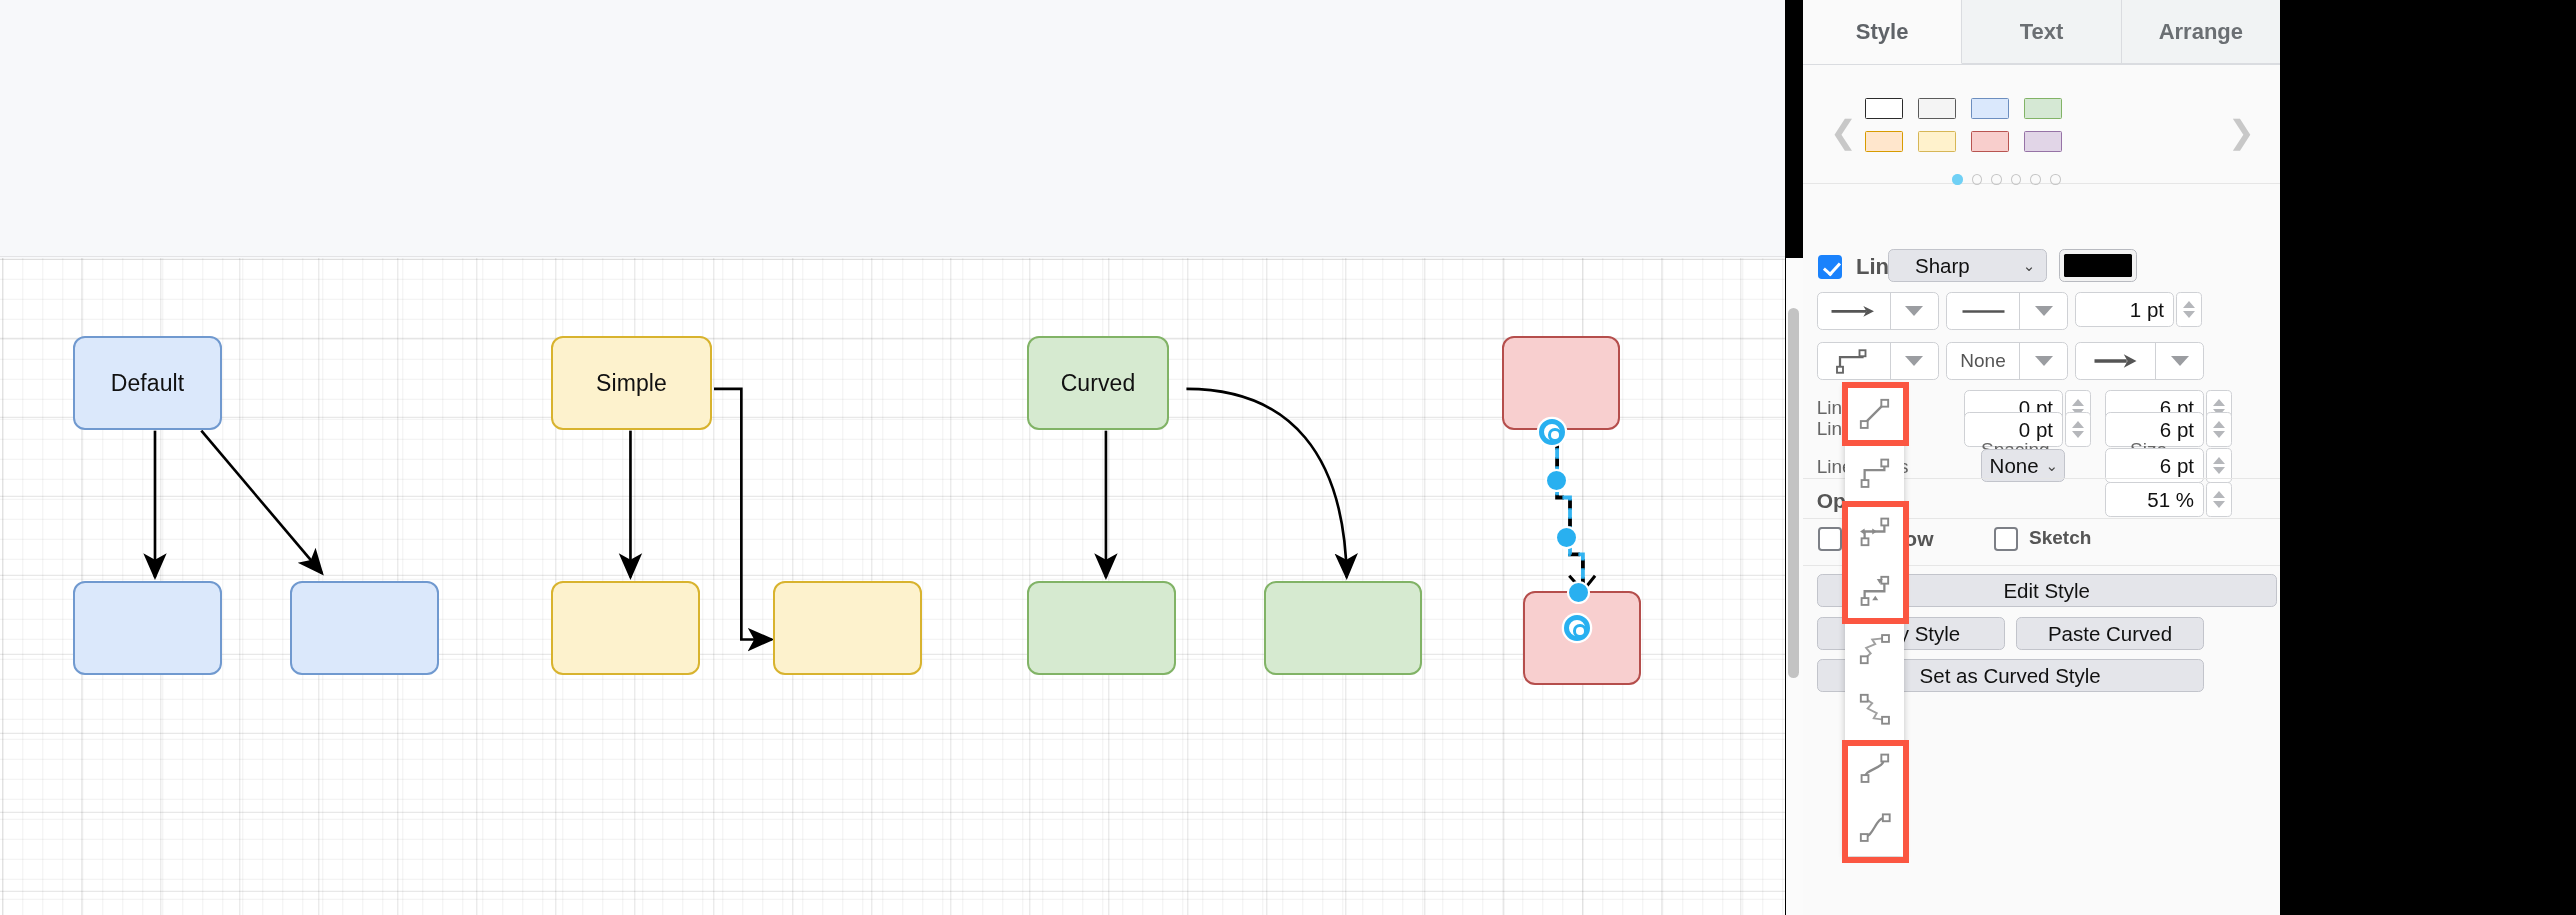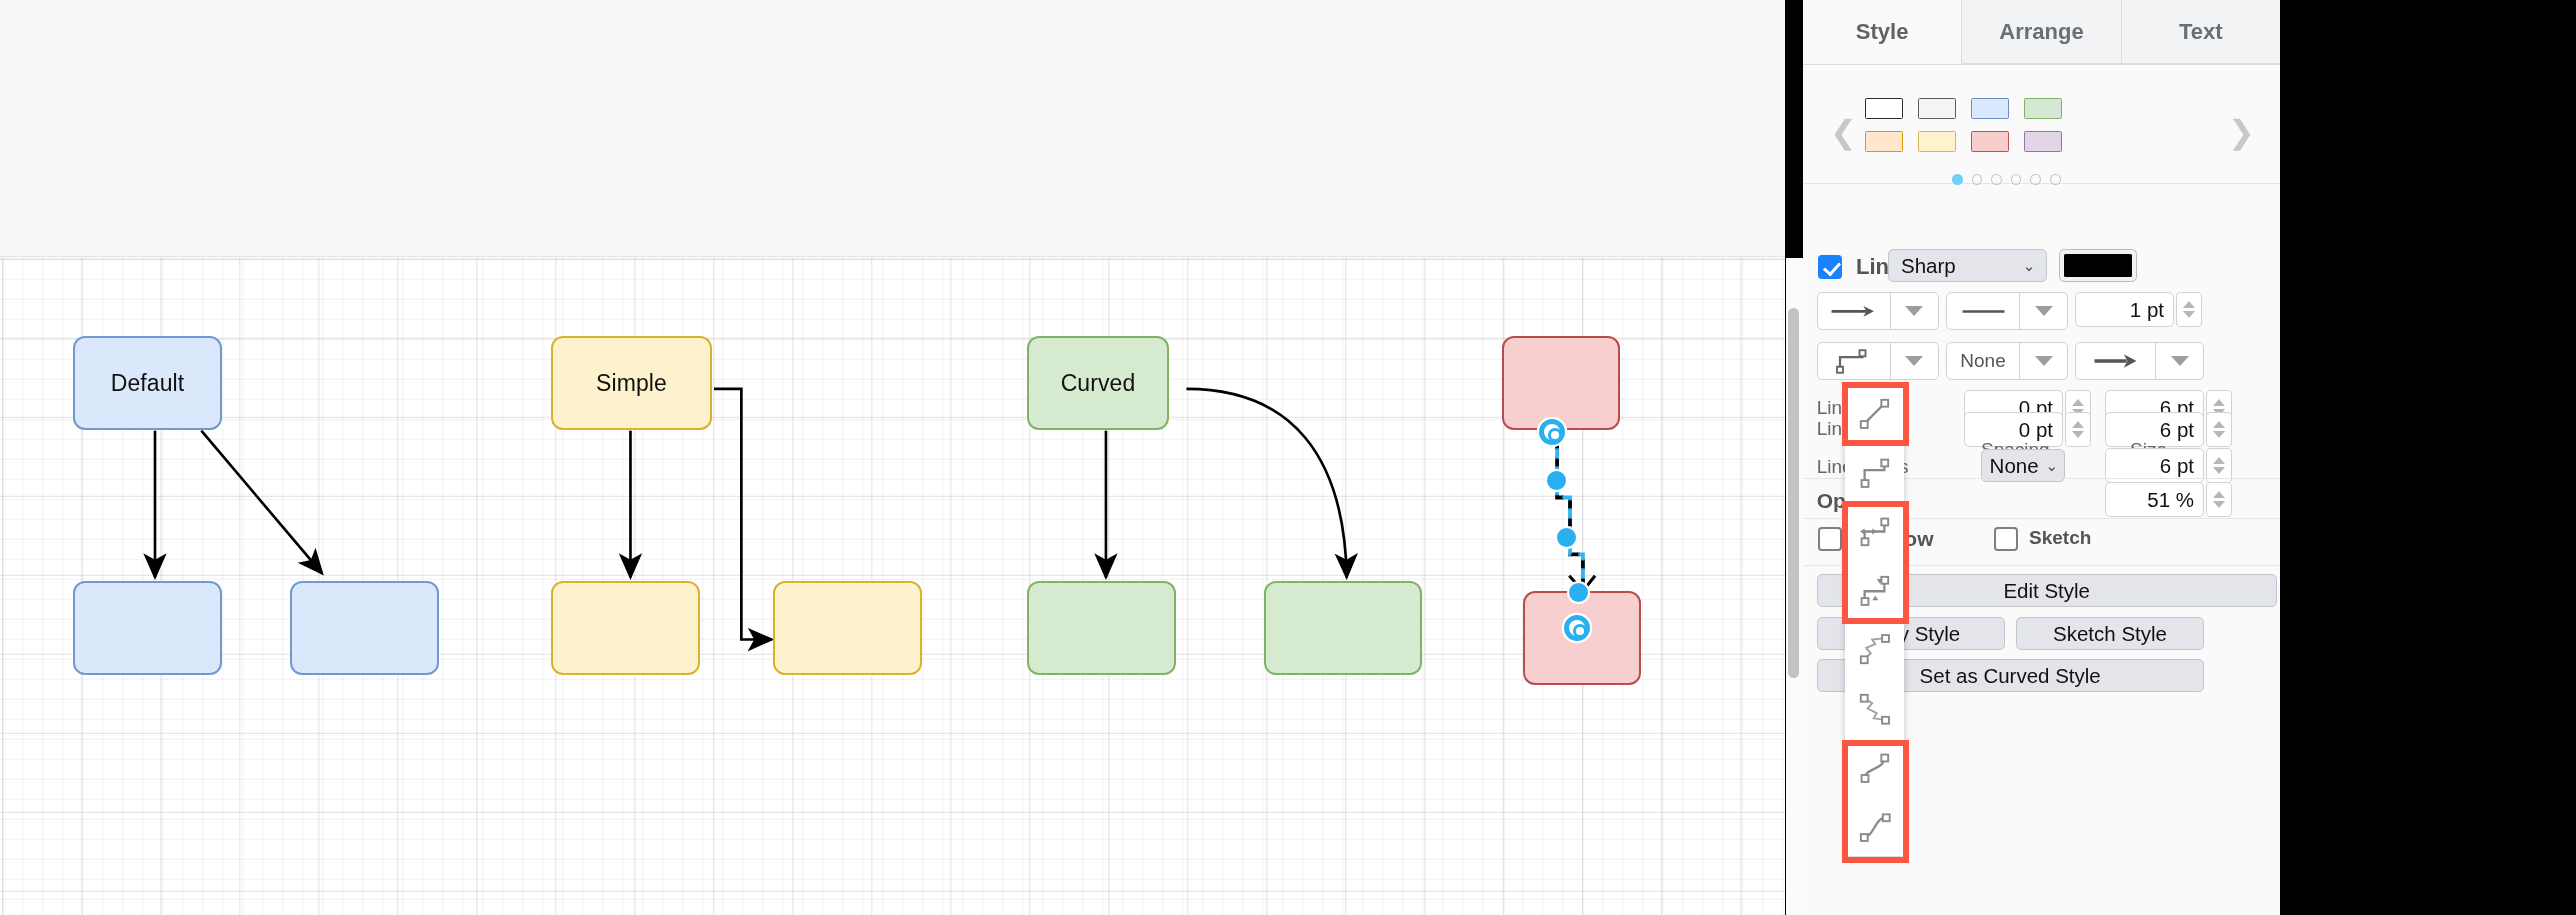--- a/index.html
+++ b/index.html
@@ -125,21 +125,21 @@
     width:6.8px; height:13px; border:solid #fff; border-width:0 3.8px 3.8px 0;
     transform: rotate(42deg);
   }
 
   .sel {
     position:absolute; height:33px; border-radius:5.3px;
     background:#e4e5ea; border:0.8px solid #c2c4cb;
     display:flex; align-items:center; cursor:pointer;
     font-size:20.5px; color:#111;
   }
-  .sel .sel-txt { padding-left:12px; flex:1; }
+  .sel .sel-txt { padding-left:26px; flex:1; }
   .sel .caret { padding-right:10.6px; font-size:15px; color:#444; }
 
   .colorbtn {
     position:absolute; height:33px; border-radius:5.3px;
     border:0.8px solid #b8bac0; background:#f2f2f2; cursor:pointer;
     padding:3.8px;
   }
   .colorbtn .swatchfill { width:100%; height:100%; border-radius:1.5px; }
 
   .btnpair {
@@ -273,22 +273,22 @@
   </div>
 
   <div id="canvas-scrollbar-track">
     
   </div>
 
   <div id="format-panel">
 
     <div id="panel-tabs">
       <div class="tab active">Style</div>
+      <div class="tab">Text</div>
       <div class="tab">Arrange</div>
-      <div class="tab">Text</div>
     </div>
 
     <div id="swatch-block">
       <div class="swatch-arrow" id="swatch-prev">❮</div>
       <div class="swatch-arrow" id="swatch-next">❯</div>
       <div class="swatch-grid">
         <div class="swatch" style="background:#ffffff;border:1.5px solid #2b2b2b;"></div>
         <div class="swatch" style="background:#f4f4f4;border:1.5px solid #5a5a5a;"></div>
         <div class="swatch" style="background:#dae8fc;border:1.5px solid #6c8ebf;"></div>
         <div class="swatch" style="background:#d5e8d4;border:1.5px solid #82b366;"></div>
@@ -425,21 +425,21 @@
 
     <div class="chk" style="left:15px; top:527px;"></div>
     <div class="lbl lbl-b" style="left:50px; top:527px; font-size:21px;">Shadow</div>
     <div class="chk" style="left:191px; top:527px;"></div>
     <div class="lbl lbl-b" style="left:226px; top:527px; font-size:19px;">Sketch</div>
 
     <div class="divider" style="top:565px;"></div>
 
     <div class="pbtn" style="left:13.7px; top:574px; width:460px;">Edit Style</div>
     <div class="pbtn" style="left:13.7px; top:617px; width:188px;">Copy Style</div>
-    <div class="pbtn" style="left:213px; top:617px; width:188px;">Sketch Style</div>
+    <div class="pbtn" style="left:213px; top:617px; width:188px;">Paste Curved</div>
     <div class="pbtn" style="left:13.7px; top:659px; width:387px;">Set as Curved Style</div>
   </div>
 
   <div style="position:absolute;left:1788px;top:308px;width:11.4px;height:370px;background:#c3c3c3;border-radius:6px;"></div>
 
   <div id="wp-menu">
     <div class="wp-item">
       <svg width="41" height="41" viewBox="0 0 54 54">
         <line x1="13" y1="41" x2="41" y2="13" stroke="#8a8a8a" stroke-width="3"></line>
         <rect x="9" y="37" width="9" height="9" fill="#fff" stroke="#8a8a8a" stroke-width="2.5"></rect>

